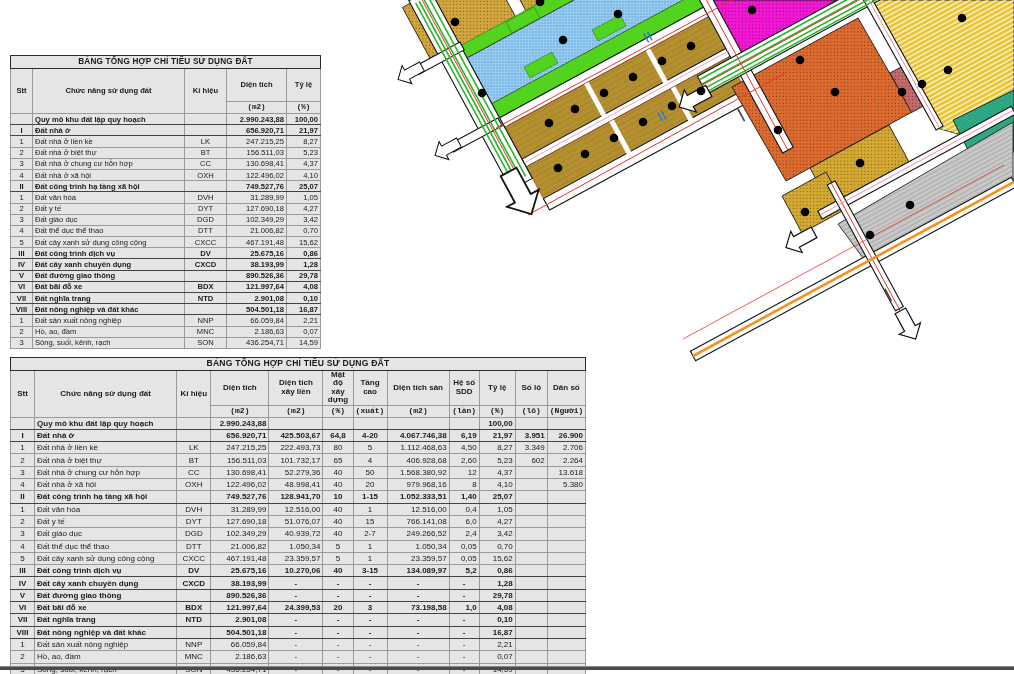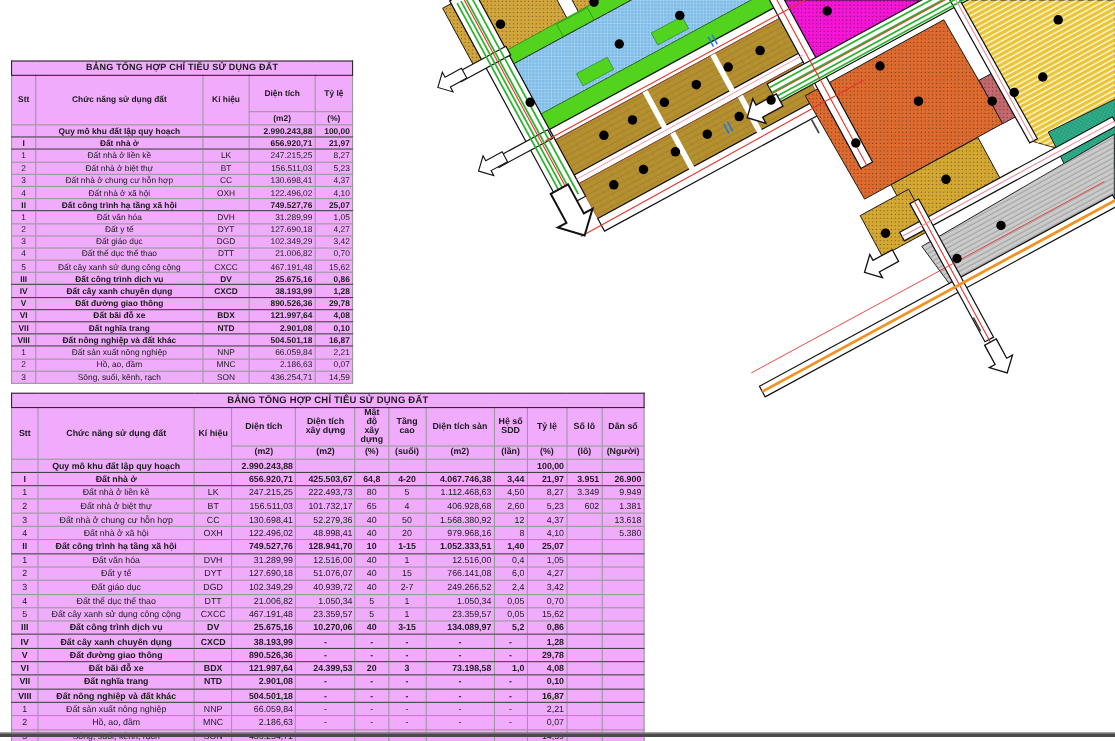--- a/index.html
+++ b/index.html
@@ -1,30 +1,30 @@
 <!DOCTYPE html>
 <html><head>
 <meta charset="utf-8">
 <style>
   html,body{margin:0;padding:0;background:#fff;}
   .page{position:relative;width:1014px;height:674px;background:#ffffff;overflow:hidden;
         font-family:"Liberation Sans",sans-serif;color:#1a1a1a;}
-  table{border-collapse:collapse;table-layout:fixed;background:#f0abfc;padding-left:24px;}
+  table{border-collapse:collapse;table-layout:fixed;background:#e5e5e5;padding-left:24px;}
   .ltable{position:absolute;border:1.4px solid #2b2b2b;}
   #table1{left:10px;top:55px;width:310px;font-size:7.6px;}
   #table2{left:10px;top:357px;width:576px;font-size:8px;}
   th,td{border:1px solid #9a9a9a;padding:0 2px;overflow:hidden;white-space:nowrap;}
   th{font-weight:bold;text-align:center;vertical-align:middle;line-height:1.05;white-space:normal;}
   th.title{height:12px;border:1px solid #2b2b2b;font-size:8.6px;letter-spacing:.2px;}
   #table1 th.title{font-size:8.2px;}
-  tr.units th{height:11px;font-weight:bold;}
+  tr.units th{height:11px;font-weight:bold;font-family:Liberation Mono, monospace;}
   #table1 tbody td{height:10.2px;}
   #table2 tbody td{height:11.3px;}
   tbody tr.b td{font-weight:bold;border-top:1px solid #444;border-bottom:1px solid #444;}
-  td.l{text-align:center;}  td.c{text-align:center;}  td.r{text-align:right;}
+  td.l{text-align:left;}  td.c{text-align:center;}  td.r{text-align:right;}
   thead tr.hmain th{height:32px;}
   .rule{position:absolute;left:0;top:666px;width:1014px;height:3px;background:#4a4a4a;
         border-top:1px solid #888;}
   .blk{stroke:#1a1a1a;stroke-width:0.9;}
   .olv{stroke:#b05030;stroke-width:0.8;}
   .grn{stroke:#157015;stroke-width:0.5;}
   .tex{stroke:none;}
   .road{fill:#ffffff;stroke:#111;stroke-width:1.1;}
   .dot{fill:#000;}
 </style>
@@ -393,34 +393,34 @@
     </colgroup>
     <thead>
       <tr>
           <th class="title" colspan="12">BẢNG TỔNG HỢP CHỈ TIÊU SỬ DỤNG ĐẤT</th>
         </tr>
       <tr class="hmain">
         <th rowspan="2">Stt</th>
         <th rowspan="2">Chức năng sử dụng đất</th>
         <th rowspan="2">Kí hiệu</th>
         <th>Diện tích</th>
-        <th>Diện tích xây dựng</th>
+        <th>Diện tích xây liền</th>
         <th>Mật độ xây dựng</th>
         <th>Tầng cao</th>
         <th>Diện tích sàn</th>
         <th>Hệ số SDD</th>
         <th>Tỷ lệ</th>
         <th>Số lô</th>
         <th>Dân số</th>
       </tr>
       <tr class="units">
         <th>(m2)</th>
         <th>(m2)</th>
         <th>(%)</th>
-        <th>(suối)</th>
+        <th>(xuất)</th>
         <th>(m2)</th>
         <th>(lần)</th>
         <th>(%)</th>
         <th>(lô)</th>
         <th>(Người)</th>
       </tr>
     </thead>
     <tbody id="t2body">
         <tr class="b">
           <td class="c"></td>
@@ -438,52 +438,52 @@
         </tr>
         <tr class="b">
           <td class="c">I</td>
           <td class="l">Đất nhà ở</td>
           <td class="c"></td>
           <td class="r">656.920,71</td>
           <td class="r">425.503,67</td>
           <td class="c">64,8</td>
           <td class="c">4-20</td>
           <td class="r">4.067.746,38</td>
-          <td class="r">3,44</td>
+          <td class="r">6,19</td>
           <td class="r">21,97</td>
           <td class="r">3.951</td>
           <td class="r">26.900</td>
         </tr>
         <tr>
           <td class="c">1</td>
           <td class="l">Đất nhà ở liền kề</td>
           <td class="c">LK</td>
           <td class="r">247.215,25</td>
           <td class="r">222.493,73</td>
           <td class="c">80</td>
           <td class="c">5</td>
           <td class="r">1.112.468,63</td>
           <td class="r">4,50</td>
           <td class="r">8,27</td>
           <td class="r">3.349</td>
-          <td class="r">9.949</td>
+          <td class="r">2.706</td>
         </tr>
         <tr>
           <td class="c">2</td>
           <td class="l">Đất nhà ở biệt thự</td>
           <td class="c">BT</td>
           <td class="r">156.511,03</td>
           <td class="r">101.732,17</td>
           <td class="c">65</td>
           <td class="c">4</td>
           <td class="r">406.928,68</td>
           <td class="r">2,60</td>
           <td class="r">5,23</td>
           <td class="r">602</td>
-          <td class="r">1.381</td>
+          <td class="r">2.264</td>
         </tr>
         <tr>
           <td class="c">3</td>
           <td class="l">Đất nhà ở chung cư hỗn hợp</td>
           <td class="c">CC</td>
           <td class="r">130.698,41</td>
           <td class="r">52.279,36</td>
           <td class="c">40</td>
           <td class="c">50</td>
           <td class="r">1.568.380,92</td>

